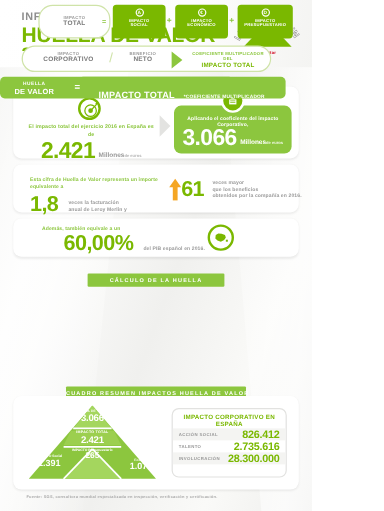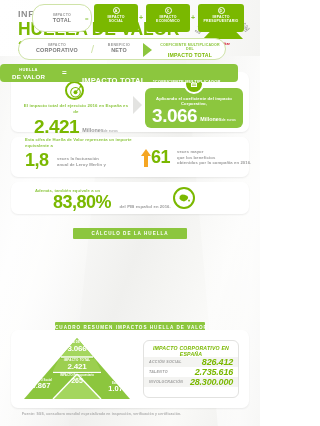--- a/index.html
+++ b/index.html
@@ -92,21 +92,21 @@
   .eqs{position:absolute;color:#8cc63e;font-size:6px;font-weight:bold;line-height:6px;}
   .lbl-imp{font-size:3.6px;font-weight:bold;color:#9a9a9a;letter-spacing:.3px;line-height:4.4px;text-align:center;}
   .lbl-imp b{display:block;font-size:5.4px;color:#7a7a7a;letter-spacing:.2px;line-height:6.2px;}
 
   .finalbar{position:absolute;background:#8cc63e;border-radius:4px;color:#ffffff;}
 
   
   .c5{left:11px;top:330px;width:238px;height:78px;}
   .tri-wrap{position:absolute;left:12px;top:8px;width:108px;height:62px;}
   .datacard{position:absolute;left:132px;top:10px;width:96px;height:58px;
-    border:1px solid #e2e2e0;border-radius:6px;box-sizing:border-box;background:#fff;font-style:italic;}
+    border:1px solid #e2e2e0;border-radius:6px;box-sizing:border-box;background:#fff;}
   .dc-title{font-size:5.2px;font-weight:bold;color:#7ab800;text-align:center;letter-spacing:.2px;margin-top:4px;}
   .dc-row{display:flex;align-items:center;justify-content:space-between;padding:0 5px;height:10px;}
   .dc-row.alt{background:#f4f4f2;}
   .dc-k{font-size:3.6px;font-weight:bold;color:#9a9a9a;letter-spacing:.3px;}
   .dc-v{font-size:9px;font-weight:bold;color:#7ab800;letter-spacing:-.2px;}
   .dc-row.total .dc-v{font-size:9.5px;}
 
   .footnote{position:absolute;left:22px;top:412px;font-size:3.3px;color:#a9a9a9;font-weight:bold;letter-spacing:.2px;}
 </style>
 </head>
@@ -170,21 +170,21 @@
         </svg>
       </div>
       <div class="gp-txt" style="padding:8px 4px 0;">Aplicando el coeficiente del impacto Corporativo,</div>
       <div style="text-align:center;margin-top:0px;white-space:nowrap;">
         <span class="gp-num">3.066</span><span class="gp-unit"><span class="u1">Millones</span><span class="u2">de euros</span></span>
       </div>
     </div>
   </div>
 
   <div class="card c2">
-    <div style="position:absolute;left:14px;top:0;width:112px;">
+    <div style="position:absolute;left:14px;top:10px;width:112px;">
       <div class="lbl-small">Esta cifra de Huella de Valor representa un importe equivalente a</div>
       <div style="margin-top:3px;white-space:nowrap;">
         <span class="bignum-o">1,8</span>
         <span style="display:inline-block;vertical-align:middle;margin-left:4px;text-align:left;">
           <span class="lbl-small" style="display:block;color:#9a9a9a;">veces la facturación</span>
           <span class="lbl-small" style="display:block;color:#9a9a9a;">anual de Leroy Merlin y</span>
         </span>
       </div>
     </div>
 
@@ -196,21 +196,21 @@
         <div class="lbl-small" style="color:#9a9a9a;">veces mayor</div>
         <div class="lbl-small" style="color:#9a9a9a;">que los beneficios</div>
         <div class="lbl-small" style="color:#9a9a9a;">obtenidos por la compañía en 2016.</div>
       </div>
     </div>
   </div>
 
   <div class="card c3">
     <div class="lbl-small" style="position:absolute;left:24px;top:6px;">Además, también equivale a un</div>
     <div style="position:absolute;left:42px;top:11px;white-space:nowrap;">
-      <span class="bignum-o">83,80%</span>
+      <span class="bignum-o">60,00%</span>
       <span class="lbl-small" style="color:#9a9a9a;margin-left:4px;">del PIB español en 2016.</span>
     </div>
     <div class="icon-circle" style="left:162px;top:5px;width:22px;height:22px;border-width:2.5px;">
       <svg width="14" height="14" viewBox="0 0 20 20" style="position:absolute;left:2px;top:2px;">
         <path d="M4,7 L7,5 L11,5.5 L15,7 L16,10 L14,13 L10,15 L6,13.5 L3.5,11 Z" fill="#7ab800"></path>
         <rect x="16" y="12.5" width="2.4" height="2.4" fill="#7ab800"></rect>
       </svg>
     </div>
   </div>
 
@@ -299,21 +299,21 @@
       <div style="position:absolute;left:24px;top:21px;width:60px;text-align:center;">
         <div style="font-size:3px;font-weight:bold;color:#ffffff;line-height:3.4px;letter-spacing:.2px;">IMPACTO TOTAL</div>
         <div style="font-size:8px;font-weight:bold;color:#ffffff;line-height:9px;letter-spacing:-.2px;">2.421</div>
       </div>
       <div style="position:absolute;left:36px;top:36px;width:36px;text-align:center;">
         <div style="font-size:2.8px;font-weight:bold;color:#ffffff;line-height:3.2px;">IMPACTO Presupuestario</div>
         <div style="font-size:7px;font-weight:bold;color:#ffffff;line-height:8px;">265</div>
       </div>
       <div style="position:absolute;left:4px;top:41px;width:28px;text-align:center;">
         <div style="font-size:2.8px;font-weight:bold;color:#ffffff;line-height:3.2px;">IMPACTO Social</div>
-        <div style="font-size:7.5px;font-weight:bold;color:#ffffff;line-height:8.5px;">0.867</div>
+        <div style="font-size:7.5px;font-weight:bold;color:#ffffff;line-height:8.5px;">1.391</div>
       </div>
       <div style="position:absolute;left:76px;top:41px;width:28px;text-align:right;">
         <div style="font-size:2.8px;font-weight:bold;color:#ffffff;line-height:3.2px;">IMPACTO Económico</div>
         <div style="font-size:7.5px;font-weight:bold;color:#ffffff;line-height:8.5px;">1.075</div>
       </div>
     </div>
 
     <div class="datacard">
       <div class="dc-title">IMPACTO CORPORATIVO EN ESPAÑA</div>
       <div class="dc-row alt">

